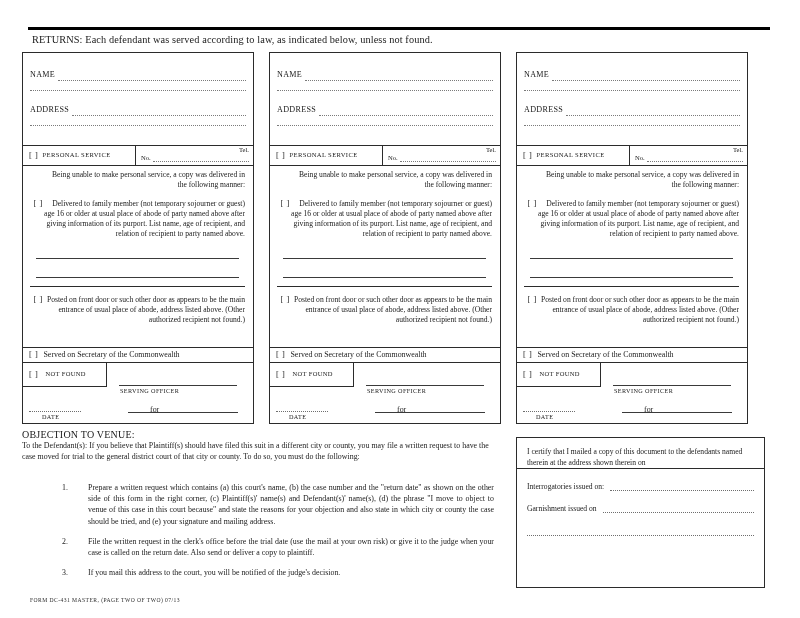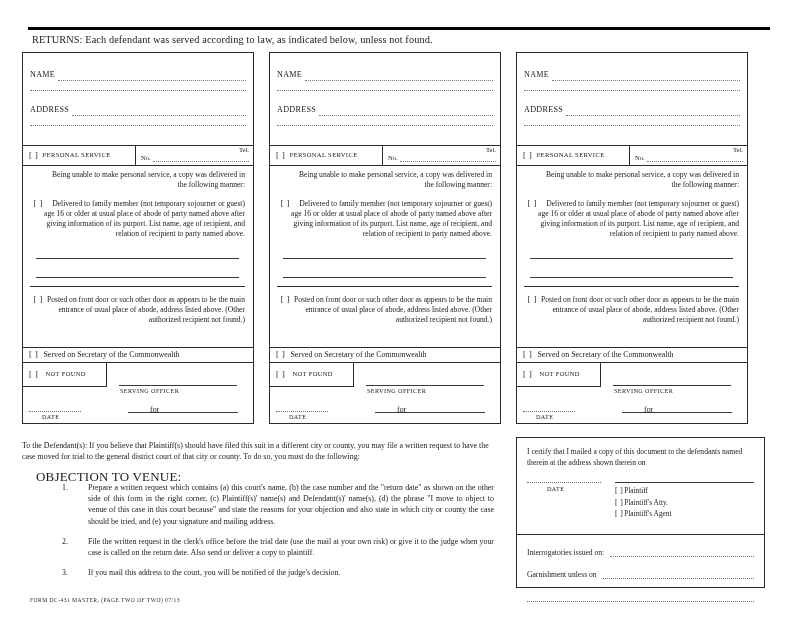--- a/index.html
+++ b/index.html
@@ -243,25 +243,24 @@
     position: absolute;
     left: 105px;
     top: 49px;
     width: 110px;
     border-bottom: 1px solid #3a3a3a;
   }
 
   
   .obj-title {
     position: absolute;
-    left: 36px;
+    left: 22px;
     top: 429px;
-    font-size: 13px;
+    font-size: 10px;
     letter-spacing: 0.2px;
-    margin-top: 40px;
   }
   .obj-intro {
     position: absolute;
     left: 22px;
     top: 440px;
     width: 472px;
     font-size: 7.9px;
     line-height: 1.42;
   }
   .obj-list {
@@ -592,45 +591,29 @@
     </div>
     <div class="obj-item">
       <span class="obj-num">3.</span>
       <span class="obj-text">If you mail this address to the court, you will be notified of the judge's decision.</span>
     </div>
   </div>
 
   <div class="cert-box">
     <div class="cert-intro">I certify that I mailed a copy of this document to the defendants named therein at the address shown therein on</div>
 
-    <div class="cert-mid">
-      <div class="cert-date-dots"></div>
-      <div class="cert-date-cap">DATE</div>
-      <div class="cert-sig-line"></div>
-      <div class="cert-opts">
-        <div>
-          <span class="cbx">[  ]</span><span>Plaintiff</span>
-        </div>
-        <div>
-          <span class="cbx">[  ]</span><span>Plaintiff's Atty.</span>
-        </div>
-        <div>
-          <span class="cbx">[  ]</span><span>Plaintiff's Agent</span>
-        </div>
-      </div>
-    </div>
 
     <div class="cert-rule"></div>
 
     <div class="issue-row">
       <span class="issue-label">Interrogatories issued on:</span>
       <span class="issue-dots"></span>
     </div>
     <div class="issue-row">
-      <span class="issue-label">Garnishment unless on</span>
+      <span class="issue-label">Garnishment issued on</span>
       <span class="issue-dots"></span>
     </div>
     <div class="issue-blank"></div>
   </div>
 
   <div class="footer">FORM DC-431 MASTER, (PAGE TWO OF TWO) 07/13</div>
 
 </div>
 
 </body></html>

